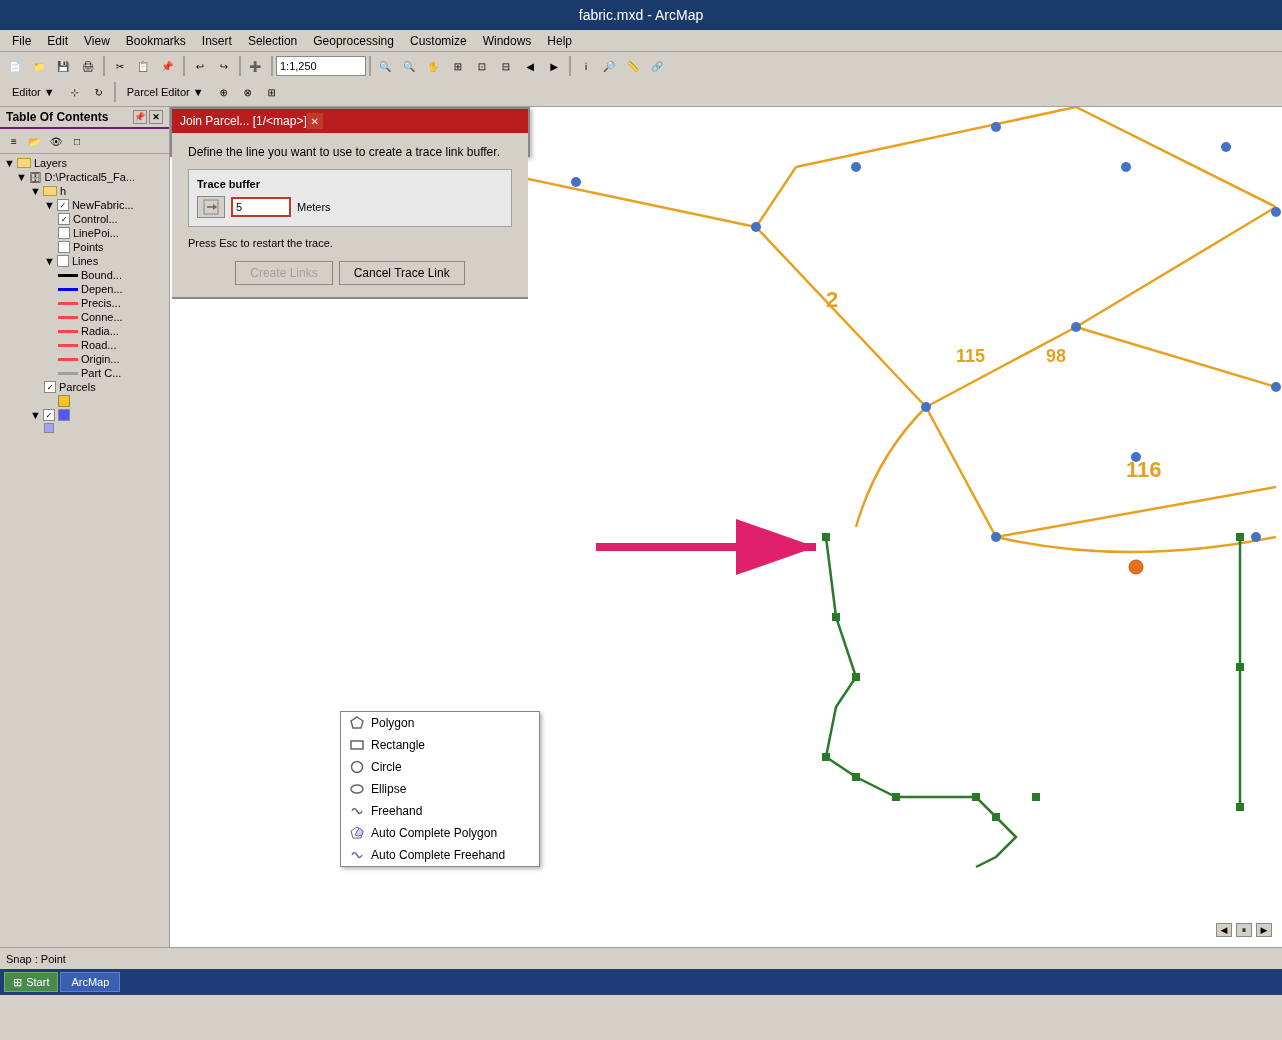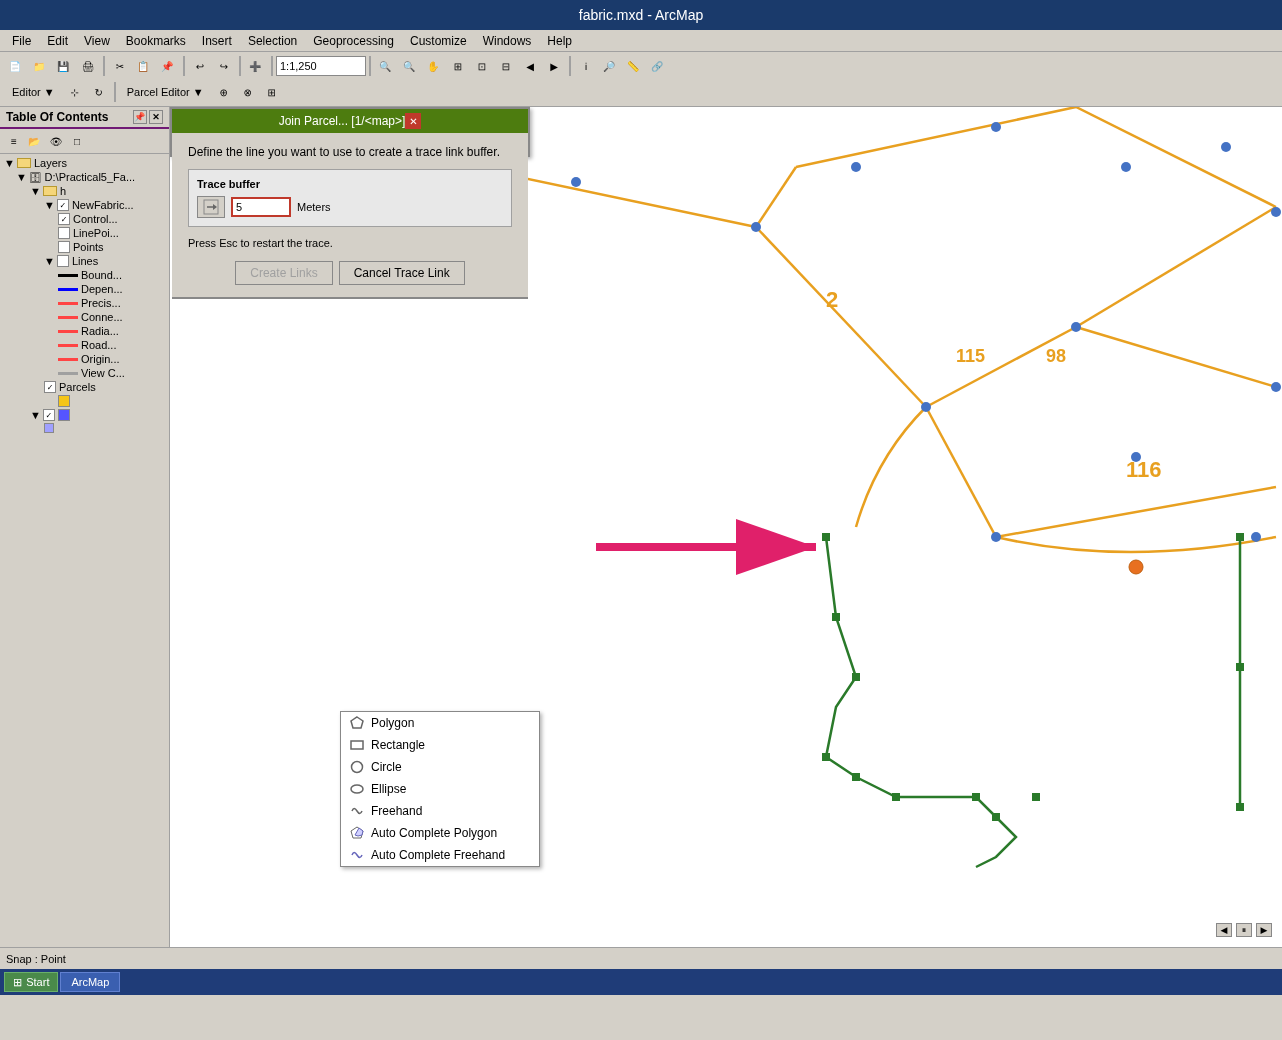--- a/index.html
+++ b/index.html
@@ -47,21 +47,21 @@
     
     .parcel-panel { position: absolute; top: 0; left: 0; width: 360px; background: #d4d0c8; border: 2px solid #888; box-shadow: 2px 2px 4px rgba(0,0,0,0.3); z-index: 10; }
     .parcel-header { background: #d4d0c8; border-bottom: 1px solid #a0a0a0; padding: 3px 6px; display: flex; align-items: center; justify-content: space-between; font-size: 12px; font-weight: bold; }
     .parcel-header-btns { display: flex; gap: 2px; }
     .parcel-header-btn { width: 14px; height: 14px; background: #d4d0c8; border: 1px solid #888; font-size: 9px; display: flex; align-items: center; justify-content: center; cursor: pointer; }
     .parcel-toolbar { display: flex; align-items: center; padding: 2px 4px; border-bottom: 1px solid #a0a0a0; gap: 1px; flex-wrap: wrap; }
     .parcel-tool { width: 20px; height: 20px; display: flex; align-items: center; justify-content: center; font-size: 10px; cursor: pointer; border: 1px solid transparent; }
 
     
     .join-dialog { position: absolute; top: 0; left: 0; width: 100%; background: #d4d0c8; border-bottom: 2px solid #888; z-index: 20; }
-    .join-dialog-title { background: #4d7c0f; color: white; padding: 4px 8px; font-size: 12px; display: flex; align-items: center; justify-content: center; }
+    .join-dialog-title { background: #b91c1c; color: white; padding: 4px 8px; font-size: 12px; display: flex; align-items: center; justify-content: flex-start; }
     .join-dialog-close { width: 16px; height: 16px; background: #c0392b; border: none; color: white; font-size: 10px; cursor: pointer; display: flex; align-items: center; justify-content: center; }
     .join-dialog-body { padding: 12px 16px; }
     .dialog-text { font-size: 12px; color: #000; margin-bottom: 6px; }
     .trace-buffer-section { border: 1px solid #a0a0a0; background: #e8e8e8; padding: 8px; margin: 10px 0; }
     .trace-buffer-label { font-size: 11px; font-weight: bold; margin-bottom: 6px; }
     .trace-buffer-row { display: flex; align-items: center; gap: 6px; }
     .trace-buffer-icon { width: 28px; height: 22px; background: #d4d0c8; border: 1px solid #888; display: flex; align-items: center; justify-content: center; font-size: 9px; cursor: pointer; }
     .trace-buffer-input { width: 60px; height: 20px; border: 2px solid #c0392b; background: white; padding: 1px 3px; font-size: 11px; }
     .trace-buffer-unit { font-size: 11px; }
     .press-esc-text { font-size: 11px; color: #000; margin: 6px 0; }
@@ -227,21 +227,21 @@
       <div class="toc-item toc-indent4">
         <div class="line-sample" style="background:#ff4444;"></div>
         <span>Road...</span>
       </div>
       <div class="toc-item toc-indent4">
         <div class="line-sample" style="background:#ff4444;"></div>
         <span>Origin...</span>
       </div>
       <div class="toc-item toc-indent4">
         <div class="line-sample" style="background:#a0a0a0;"></div>
-        <span>View C...</span>
+        <span>Part C...</span>
       </div>
       <div class="toc-item toc-indent3">
         <div class="checkbox checked"></div>
         <span>Parcels</span>
       </div>
       <div class="toc-item toc-indent4">
         <div class="color-box" style="background:#f5c518;"></div>
       </div>
       <div class="toc-item toc-indent2">
         <span style="margin-right:2px;">▼</span>

